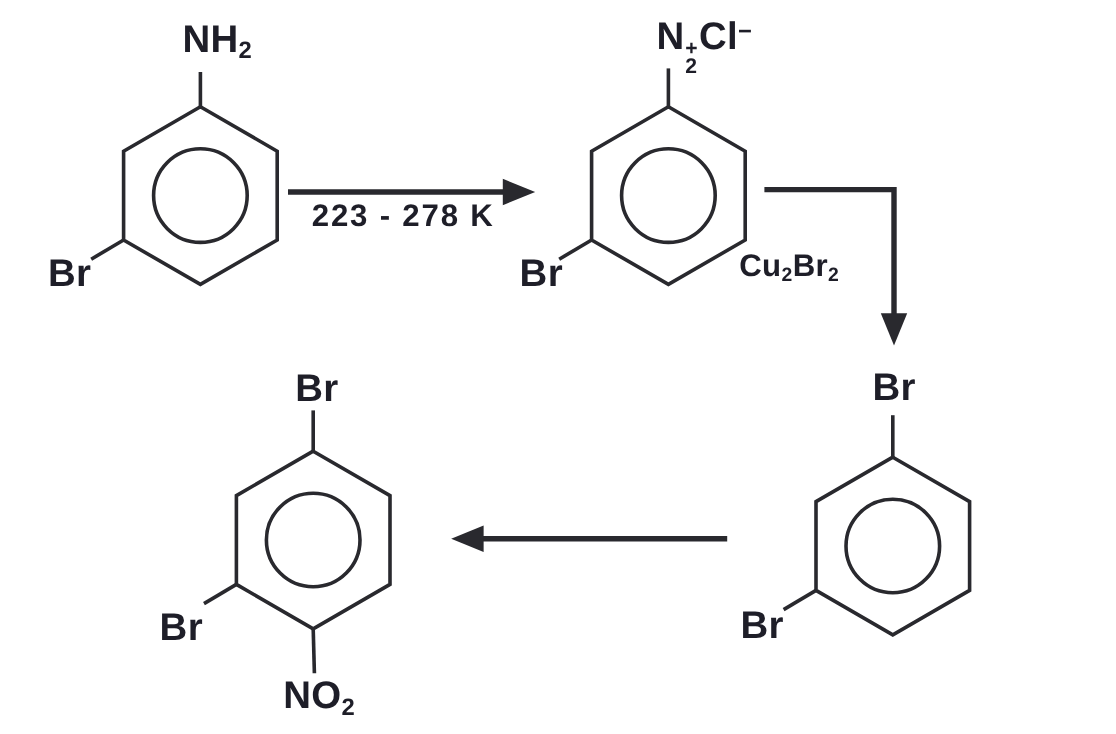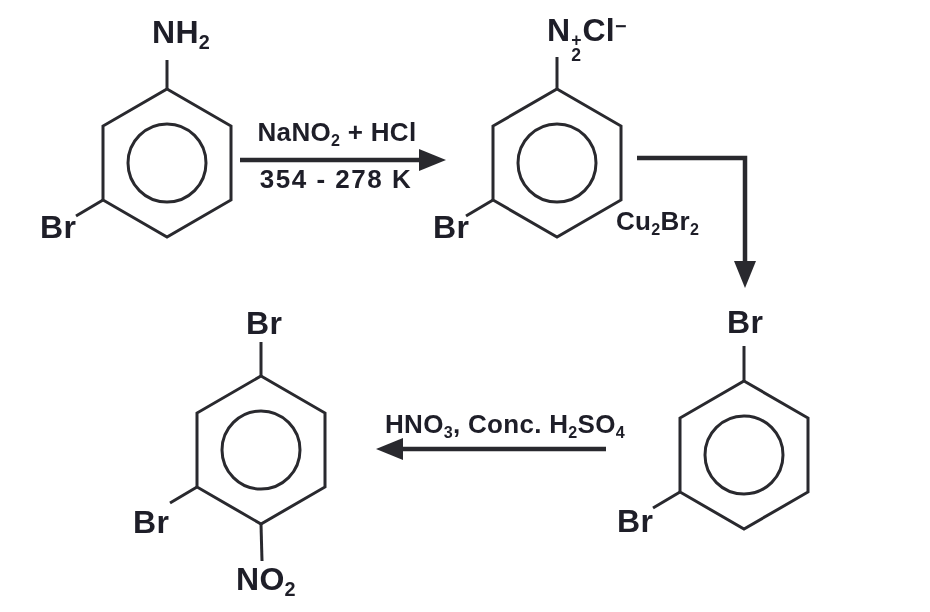--- a/index.html
+++ b/index.html
@@ -99,18 +99,16 @@
       </span><span>Cl</span><sup>−</sup></div>
   <div class="lbl atom" style="left:433px;top:211px"><span>Br</span></div>
 
   <div class="lbl atom" style="left:727px;top:306px"><span>Br</span></div>
   <div class="lbl atom" style="left:617px;top:505px"><span>Br</span></div>
 
   <div class="lbl atom" style="left:246px;top:307px"><span>Br</span></div>
   <div class="lbl atom" style="left:133px;top:506px"><span>Br</span></div>
   <div class="lbl atom" style="left:236px;top:563px"><span>NO</span><sub>2</sub></div>
 
-  <div class="lbl cond center" style="left:337px;top:119px"><span>NaNO</span><sub>2</sub><span> + HCl</span></div>
-  <div class="lbl cond center tracked" style="left:336px;top:166px"><span>354 - 278 K</span></div>
+  <div class="lbl cond center tracked" style="left:336px;top:166px"><span>223 - 278 K</span></div>
   <div class="lbl cond" style="left:616px;top:208px"><span>Cu</span><sub>2</sub><span>Br</span><sub>2</sub></div>
-  <div class="lbl cond center" style="left:505px;top:411px"><span>HNO</span><sub>3</sub><span>, Conc. H</span><sub>2</sub><span>SO</span><sub>4</sub></div>
 
 </div>
 
 </body></html>

